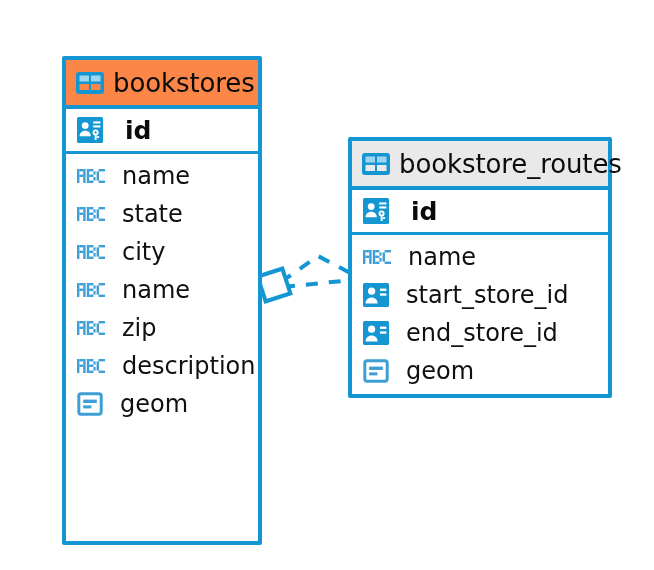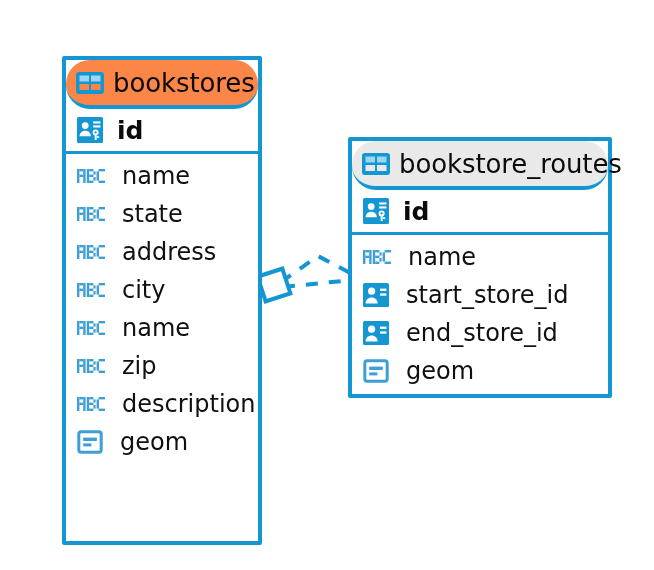--- a/index.html
+++ b/index.html
@@ -41,38 +41,37 @@
   }
 
   .entity-header {
     box-sizing: border-box;
     display: flex;
     align-items: center;
     gap: 9px;
     padding: 0 10px;
     height: 49px;
     border-bottom: 4px solid #1496d3;
-    border-radius: 24px;
   }
   .entity-header.accent-orange { background: #fb8648; }
   .entity-header.accent-gray   { background: #e9e9e9; }
 
   .entity-title {
     font-size: 26px;
     color: #0b0b0b;
     line-height: 1;
     white-space: nowrap;
     letter-spacing: -0.1px;
   }
 
   .pk-row {
     box-sizing: border-box;
     display: flex;
     align-items: center;
-    gap: 14px;
+    gap: 22px;
     padding: 0 11px;
     height: 45px;
     border-bottom: 3px solid #1496d3;
     background: #ffffff;
   }
   .pk-label {
     font-size: 25px;
     font-weight: bold;
     color: #0b0b0b;
     line-height: 1;
@@ -203,42 +202,20 @@
                 <rect x="12.2" y="13.6" width="4.2" height="2.4"></rect>
               <rect x="21.6" y="2" width="6.4" height="2.4"></rect>
                 <rect x="19.6" y="4.4" width="2.4" height="9.2"></rect>
               <rect x="21.6" y="13.6" width="6.4" height="2.4"></rect>
             </g>
           </svg>
         </span>
         <span class="field-label">state</span>
       </div>
 
-      <div class="field-row">
-        <span class="icon icon-abc">
-          <svg viewBox="0 0 28 18">
-            <g fill="#3d9fd6">
-              <rect x="0" y="2" width="2.4" height="14"></rect>
-                <rect x="6.2" y="2" width="2.4" height="14"></rect>
-              <rect x="2.4" y="2" width="3.8" height="2.4"></rect>
-                <rect x="2.4" y="7.6" width="3.8" height="2.4"></rect>
-              <rect x="9.8" y="2" width="2.4" height="14"></rect>
-                <rect x="12.2" y="2" width="4.2" height="2.4"></rect>
-              <rect x="16.4" y="4.4" width="2.2" height="3.2"></rect>
-                <rect x="12.2" y="7.6" width="4.2" height="2.4"></rect>
-              <rect x="16.4" y="10" width="2.2" height="3.6"></rect>
-                <rect x="12.2" y="13.6" width="4.2" height="2.4"></rect>
-              <rect x="21.6" y="2" width="6.4" height="2.4"></rect>
-                <rect x="19.6" y="4.4" width="2.4" height="9.2"></rect>
-              <rect x="21.6" y="13.6" width="6.4" height="2.4"></rect>
-            </g>
-          </svg>
-        </span>
-        <span class="field-label">address</span>
-      </div>
 
 
       <div class="field-row">
         <span class="icon icon-abc">
           <svg viewBox="0 0 28 18">
             <g fill="#3d9fd6">
               <rect x="0" y="2" width="2.4" height="14"></rect>
                 <rect x="6.2" y="2" width="2.4" height="14"></rect>
               <rect x="2.4" y="2" width="3.8" height="2.4"></rect>
                 <rect x="2.4" y="7.6" width="3.8" height="2.4"></rect>

